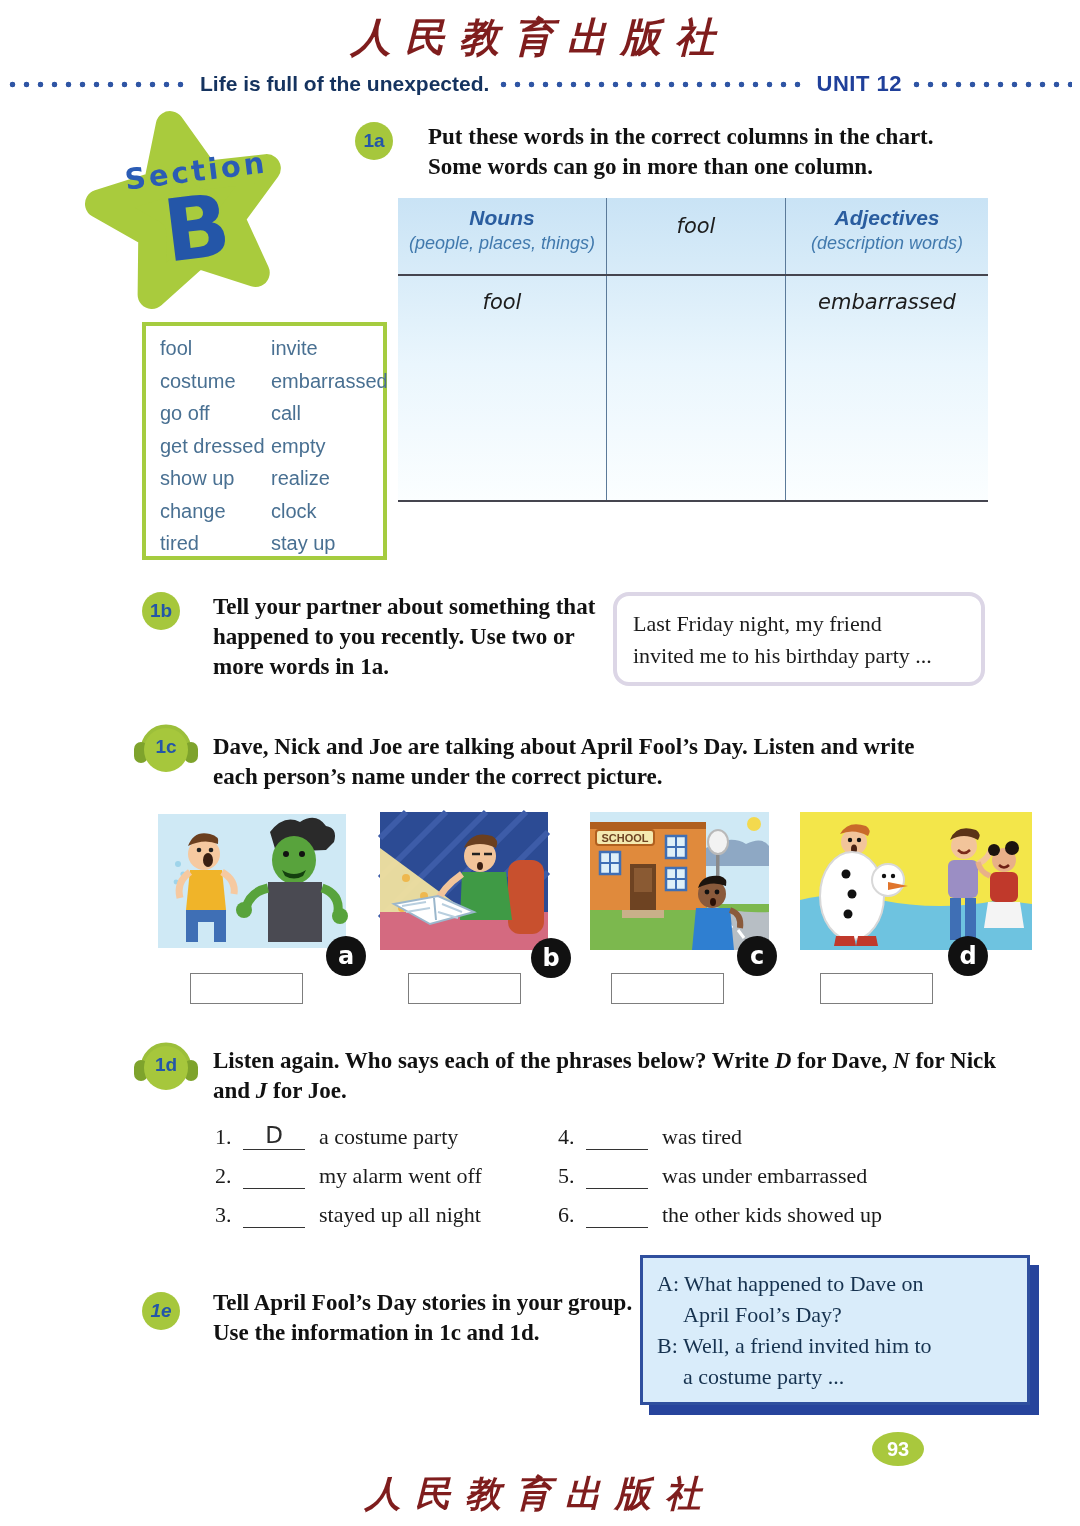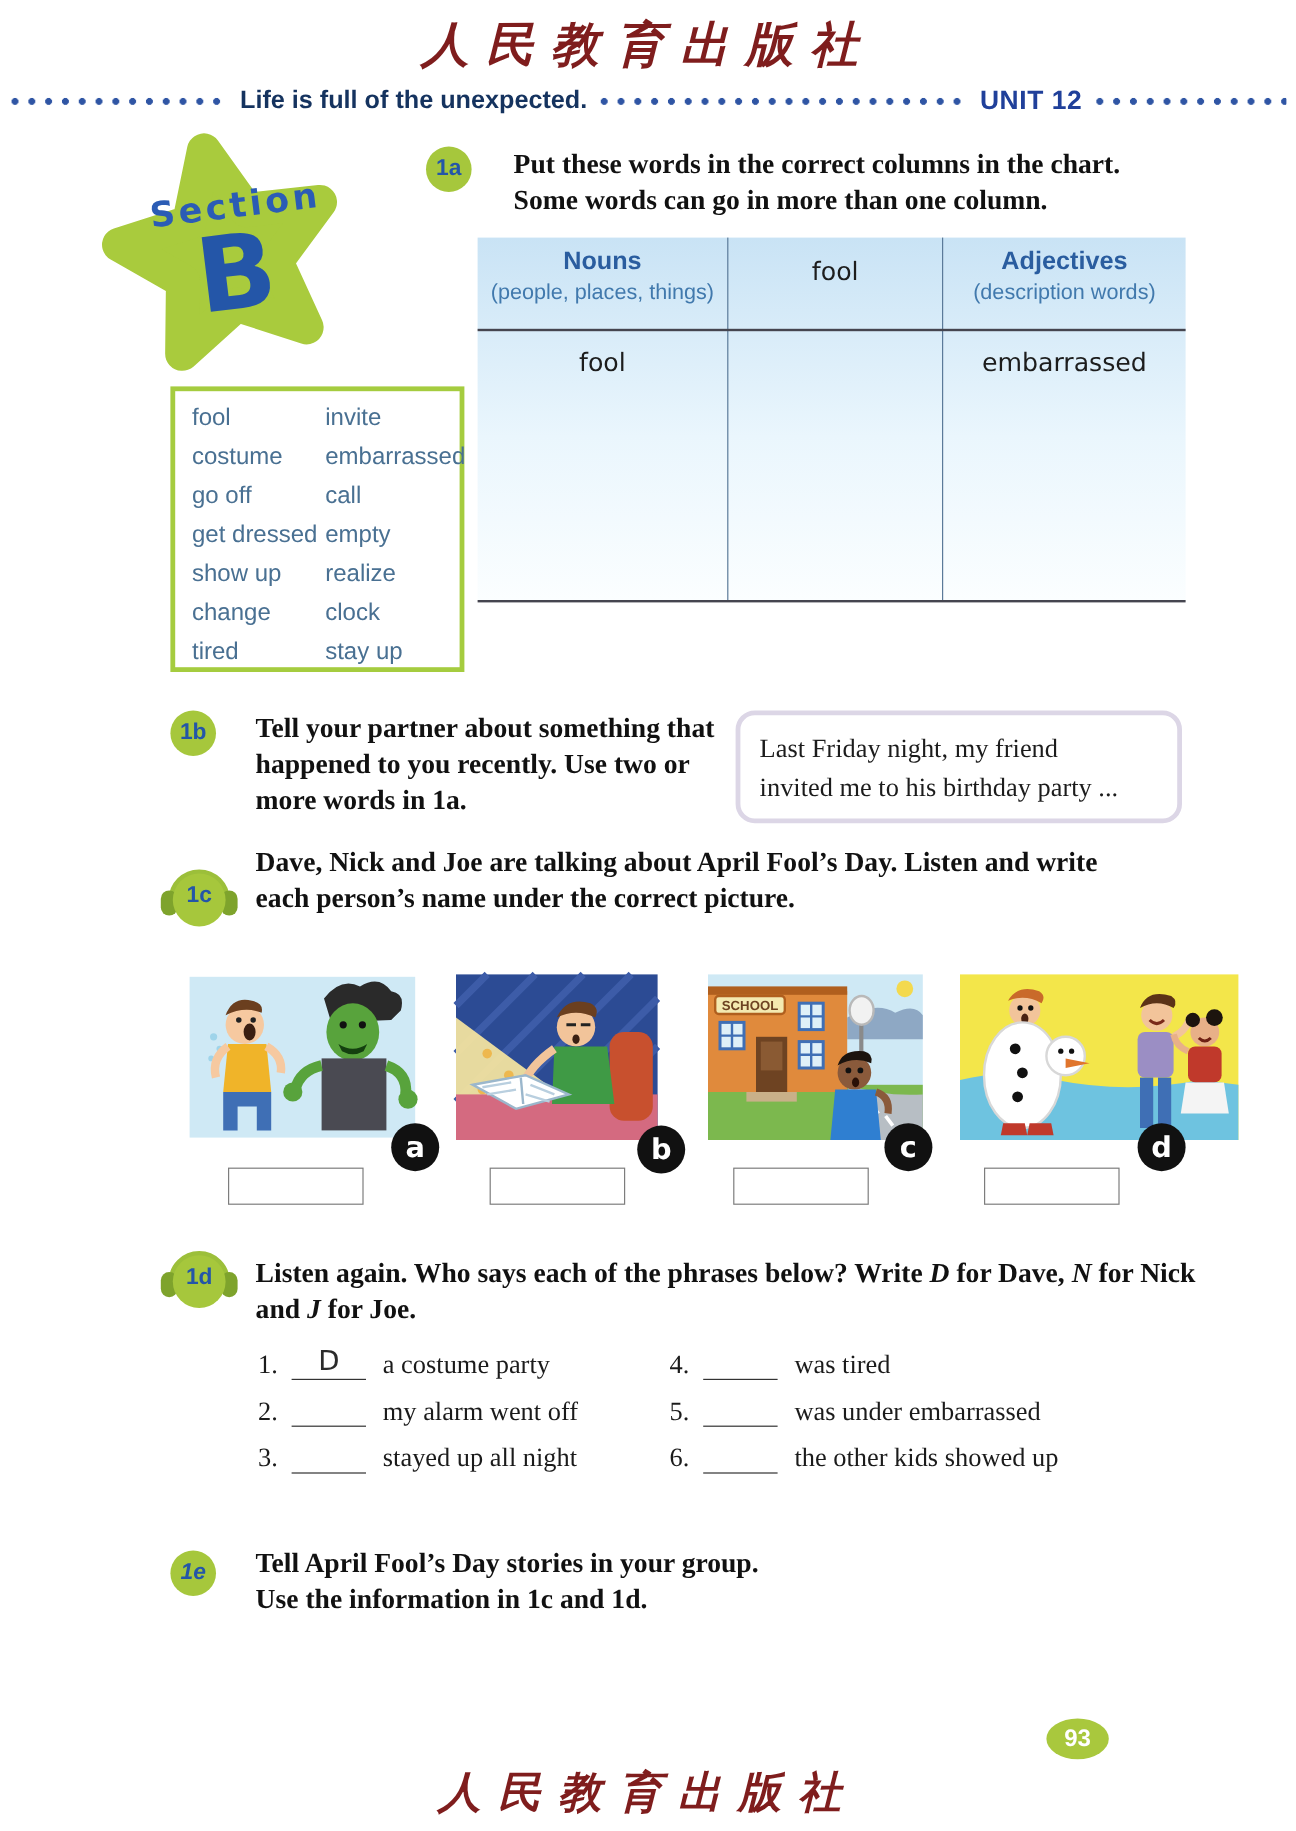--- a/index.html
+++ b/index.html
@@ -45,21 +45,21 @@
   .phones .ptxt{position:absolute;left:0;right:0;top:20px;text-align:center;
          color:#2456a8;font-family:"Liberation Sans",sans-serif;font-weight:bold;font-size:19px;}
 
   
   .instr{position:absolute;font-weight:bold;font-size:23px;color:#111;line-height:30px;}
   .it{font-style:italic;}
 
   
   .chart{position:absolute;left:398px;top:198px;width:590px;height:302px;
          background:linear-gradient(#c9e3f5,#eaf6fd 55%,#fbfeff);
-         border-bottom:2px solid #45454f;display:flex;}
+         border-bottom:2px solid #45454f;display:flex;font-style:italic;}
   .chart .col{box-sizing:border-box;text-align:center;}
   .chart .col.c1{width:209px;border-right:1.5px solid #5b7a99;}
   .chart .col.c2{width:179px;border-right:1.5px solid #5b7a99;}
   .chart .col.c3{width:202px;}
   .chart .hdr{height:68px;padding-top:8px;}
   .chart .h{font-family:"Liberation Sans",sans-serif;font-weight:bold;font-size:21px;color:#2a5d9f;}
   .chart .sh{font-family:"Liberation Sans",sans-serif;font-size:18px;color:#4179ad;margin-top:3px;}
   .chart .hline{position:absolute;left:0;right:0;top:76px;border-top:2px solid #45454f;}
   .chart .entry{margin-top:16px;font-family:"DejaVu Sans",sans-serif;font-size:21px;color:#1d1d1d;}
 
@@ -188,21 +188,21 @@
 
   <div class="phones" style="left:130px;top:716px;">
     <svg width="72" height="60" viewBox="0 0 72 60">
       <path d="M14 34 a22 22 0 0 1 44 0" fill="none" stroke="#9cbf3a" stroke-width="7"></path>
       <rect x="4" y="26" width="14" height="21" rx="7" fill="#7ea32c"></rect>
       <rect x="54" y="26" width="14" height="21" rx="7" fill="#7ea32c"></rect>
       <circle cx="36" cy="34" r="22" fill="#a6c73c"></circle>
     </svg>
     <div class="ptxt">1c</div>
   </div>
-  <div class="instr" style="left:213px;top:704px;width:790px;">
+  <div class="instr" style="left:213px;top:732px;width:790px;">
     <div>Dave, Nick and Joe are talking about April Fool’s Day. Listen and write</div>
     <div>each person’s name under the correct picture.</div>
   </div>
 
   <div class="pic" style="left:152px;width:200px;">
     <svg width="200" height="146" viewBox="0 0 200 146">
       <rect x="6" y="6" width="188" height="134" fill="#cfe9f5"></rect>
 
       <circle cx="52" cy="46" r="16" fill="#f6c9a0"></circle>
       <path d="M36 38 q6 -16 22 -12 q10 2 8 10 q-14 -6 -30 2z" fill="#6b3f1f"></path>
@@ -391,18 +391,24 @@
       <span class="blank">
           <span class="ans"></span>
         </span>
       <span class="phrase">the other kids showed up</span>
     </div>
   </div>
 
   <div class="badge" style="left:142px;top:1292px;font-style:italic;">1e</div>
   <div class="instr" style="left:213px;top:1288px;width:430px;">Tell April Fool’s Day stories in your group. Use the information in 1c and 1d.</div>
 
+  <div class="dialog">
+    <div>A: What happened to Dave on</div>
+    <div class="ind">April Fool’s Day?</div>
+    <div>B: Well, a friend invited him to</div>
+    <div class="ind">a costume party ...</div>
+  </div>
 
   <div class="pageno">93</div>
 
   <div class="logo bottom">人民教育出版社</div>
 
 </div>
 
 </body></html>

